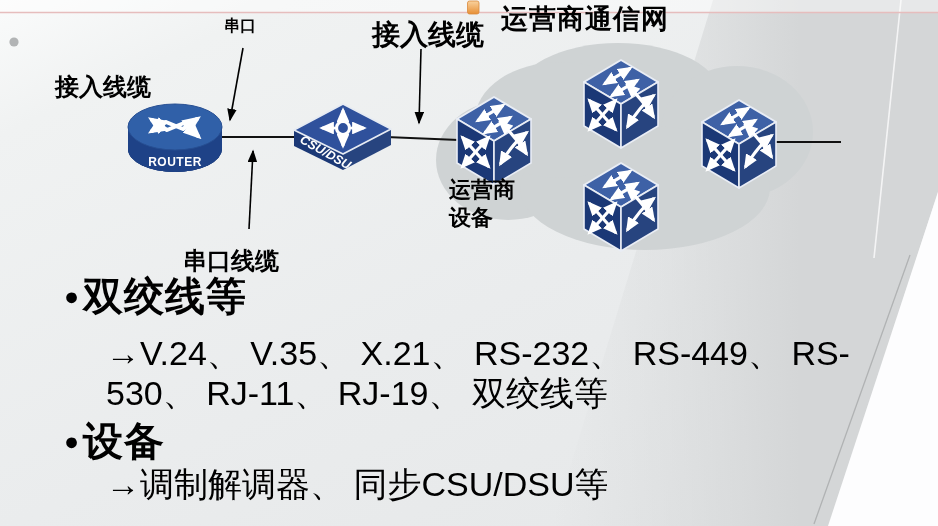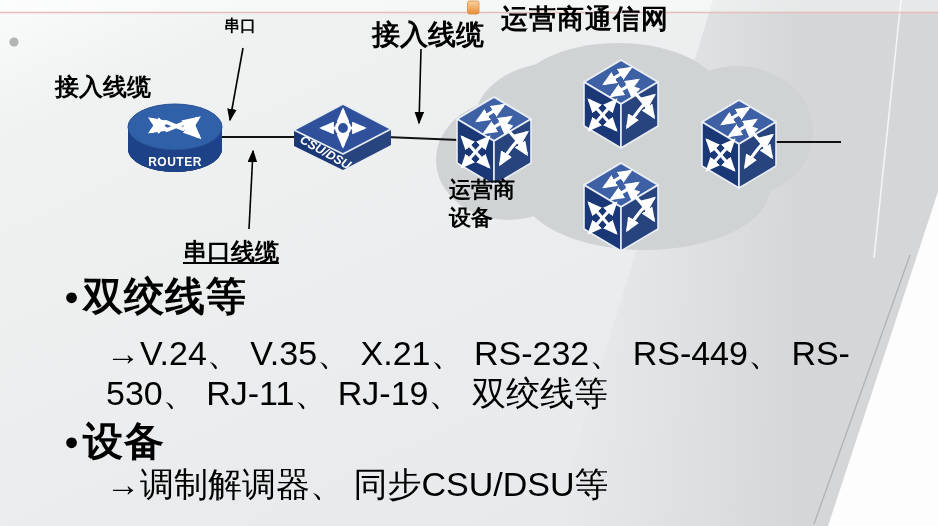--- a/index.html
+++ b/index.html
@@ -13,21 +13,21 @@
   svg.layer{position:absolute;left:0;top:0;}
   .lbl{
     position:absolute;color:#000;font-weight:bold;white-space:nowrap;
     font-family:"Liberation Sans","DejaVu Sans",sans-serif;
   }
   .lbl-user-router{left:55px;top:71px;font-size:24px;}
   .lbl-serial-port{left:224px;top:16px;font-size:16px;}
   .lbl-access-cable{left:372px;top:16px;font-size:28px;}
   .lbl-carrier-net{left:501px;top:1px;font-size:27px;letter-spacing:1px;}
   .lbl-carrier-dev{left:449px;top:176px;width:92px;font-size:22px;line-height:28px;text-align:left;}
-  .lbl-serial-cable{left:183px;top:236px;font-size:24px;text-decoration:underline;}
+  .lbl-serial-cable{left:183px;top:245px;font-size:24px;}
   .content-block{position:absolute;left:0;top:0;width:938px;color:#000;}
   .bullet-row{position:absolute;display:flex;align-items:center;white-space:nowrap;}
   .bullet-row .bullet{font-size:25px;margin-right:4px;line-height:1;}
   .bullet-row .btitle{font-size:40px;font-weight:bold;letter-spacing:1px;line-height:1.1;}
   .sub-lines{position:absolute;font-size:34px;line-height:40px;white-space:nowrap;}
   .b1{left:64px;top:274px;}
   .s1{left:106px;top:333px;}
   .b2{left:64px;top:419px;}
   .s2{left:106px;top:464px;}
 </style>

